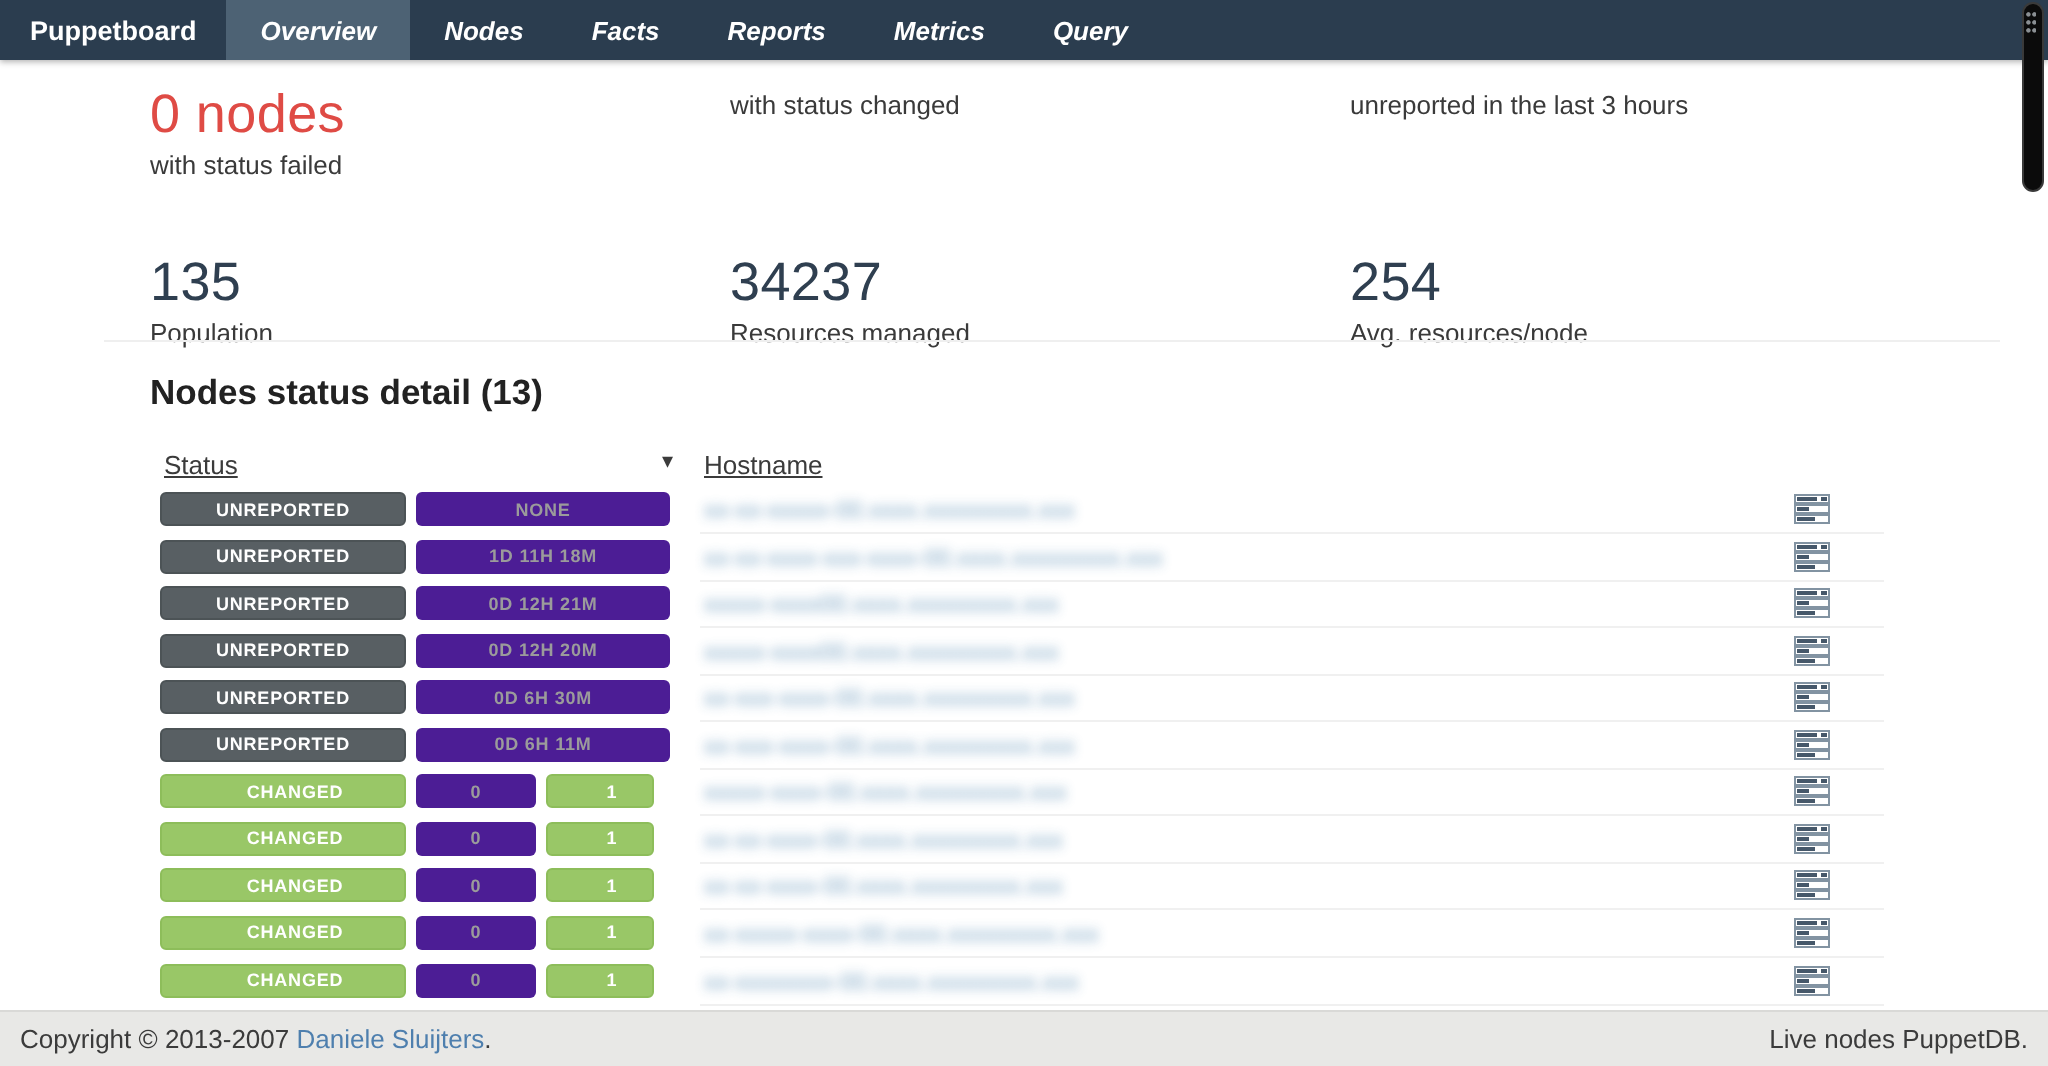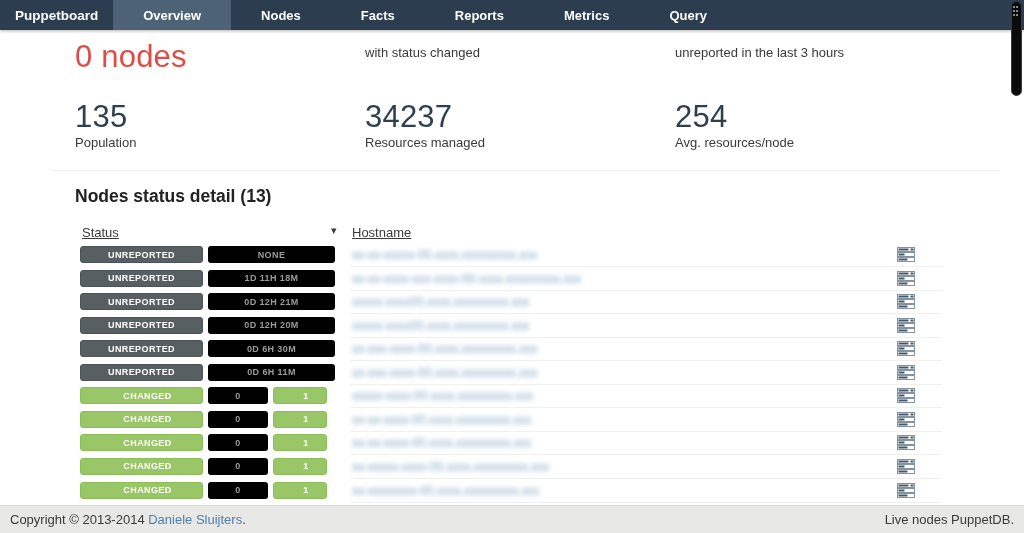--- a/index.html
+++ b/index.html
@@ -12,31 +12,31 @@
   .navbar{
     position:absolute;top:0;left:0;width:1024px;height:30px;
     background:#2b3d4f;display:flex;align-items:stretch;
     box-shadow:0 1px 3px rgba(0,0,0,.3);z-index:5;
   }
   .nav-brand{
     display:flex;align-items:center;padding:0 15px;
     color:#fff;font-size:13.5px;font-weight:700;cursor:pointer;text-align:right;
   }
   .nav-item{
-    display:flex;align-items:center;padding:0 30px;
-    color:#fff;font-size:13px;font-weight:600;cursor:pointer;
+    display:flex;align-items:center;padding:0 17px;
+    color:#fff;font-size:13px;font-weight:600;cursor:pointer;font-style:italic;
   }
   .nav-item.active{background:#4d6274;}
   
   .stats-row{position:absolute;left:75px;width:900px;display:flex;}
   .stats-row.r1{top:42px;}
-  .stats-row.r2{top:102px;align-items:center;}
+  .stats-row.r2{top:126px;align-items:center;}
   .stat{width:290px;}
   .stat:nth-child(2){width:310px;}
-  .stat-value{font-size:31px;line-height:30px;color:#2f3f50;letter-spacing:.2px;}
+  .stat-value{font-size:27px;line-height:30px;color:#2f3f50;letter-spacing:.2px;}
   .stat-value.failed{color:#df4b45;}
   .stat-value.changed{color:#93c35b;}
   .stat-value.unreported{color:#45505c;}
   .stat-label{font-size:13px;color:#3a3a3a;margin-top:3px;}
   
   .divider{position:absolute;top:170px;left:52px;width:948px;border-top:1px solid #efefef;}
   .section-title{position:absolute;top:186px;left:75px;font-size:17.5px;font-weight:700;color:#222;}
   
   .th-status{position:absolute;top:225px;left:82px;font-size:13px;color:#3b3b3b;cursor:pointer;text-decoration:underline;}
   .th-caret{position:absolute;top:224px;left:331px;font-size:11px;color:#3b3b3b;cursor:pointer;}
@@ -45,21 +45,21 @@
   .rows-clip{position:absolute;top:244px;left:0;width:1024px;height:261px;overflow:hidden;}
   .row{position:absolute;left:0;width:940px;height:23px;}
   .row-line{position:absolute;left:350px;width:592px;bottom:0;height:1px;background:#f0f0f0;}
   .badge{
     position:absolute;top:2px;height:17px;border-radius:3px;
     display:flex;align-items:center;justify-content:center;
     font-size:9px;font-weight:700;letter-spacing:.4px;
   }
   .badge-dark{background:#585f63;color:#fff;border:1px solid #4c5356;box-sizing:border-box;}
   .badge-green{background:#99c767;color:#fff;border:1px solid #8dbd5a;box-sizing:border-box;padding-left:12px;}
-  .badge-gray{background:#000000;color:#9b9b9b;text-align:center;}
+  .badge-gray{background:#4c1d95;color:#9b9b9b;text-align:center;}
   .pos-status{left:80px;width:123px;}
   .pos-col2{left:208px;width:127px;}
   .pos-zero{left:208px;width:60px;}
   .pos-one{left:273px;width:54px;}
   .hostname{
     position:absolute;left:352px;top:4px;font-size:12px;color:#6f9cbe;
     text-decoration:none;filter:blur(2.6px);opacity:.9;white-space:nowrap;cursor:pointer;
   }
   .row-icon{position:absolute;left:897px;top:3px;width:19px;height:16px;cursor:pointer;}
   
@@ -90,20 +90,21 @@
   <div class="nav-item">Nodes</div>
   <div class="nav-item">Facts</div>
   <div class="nav-item">Reports</div>
   <div class="nav-item">Metrics</div>
   <div class="nav-item">Query</div>
 </div>
 
 <div class="stats-row r1">
   <div class="stat">
     <div class="stat-value failed">0 nodes</div>
+    <div class="stat-label">with status failed</div>
   </div>
   <div class="stat">
     <div class="stat-label">with status changed</div>
   </div>
   <div class="stat">
     <div class="stat-label">unreported in the last 3 hours</div>
   </div>
 </div>
 
 <div class="stats-row r2">
@@ -340,21 +341,21 @@
             <rect x="1.5" y="6.5" width="6" height="2"></rect>
             <rect x="1.5" y="11.5" width="9" height="2"></rect>
           </g>
         </svg></span>
       <div class="row-line"></div>
     </div>
   </div>
 
 <div class="footer">
   <div>
-    <span>Copyright © 2013-2014</span>
+    <span>Copyright © 2013-2007</span>
     <a>Daniele Sluijters</a><span>.</span>
   </div>
   <div>Live nodes PuppetDB.</div>
 </div>
 
 <div class="scrollbar-thumb">
   <div class="scroll-grip"></div>
 </div>
 
 </body></html>

